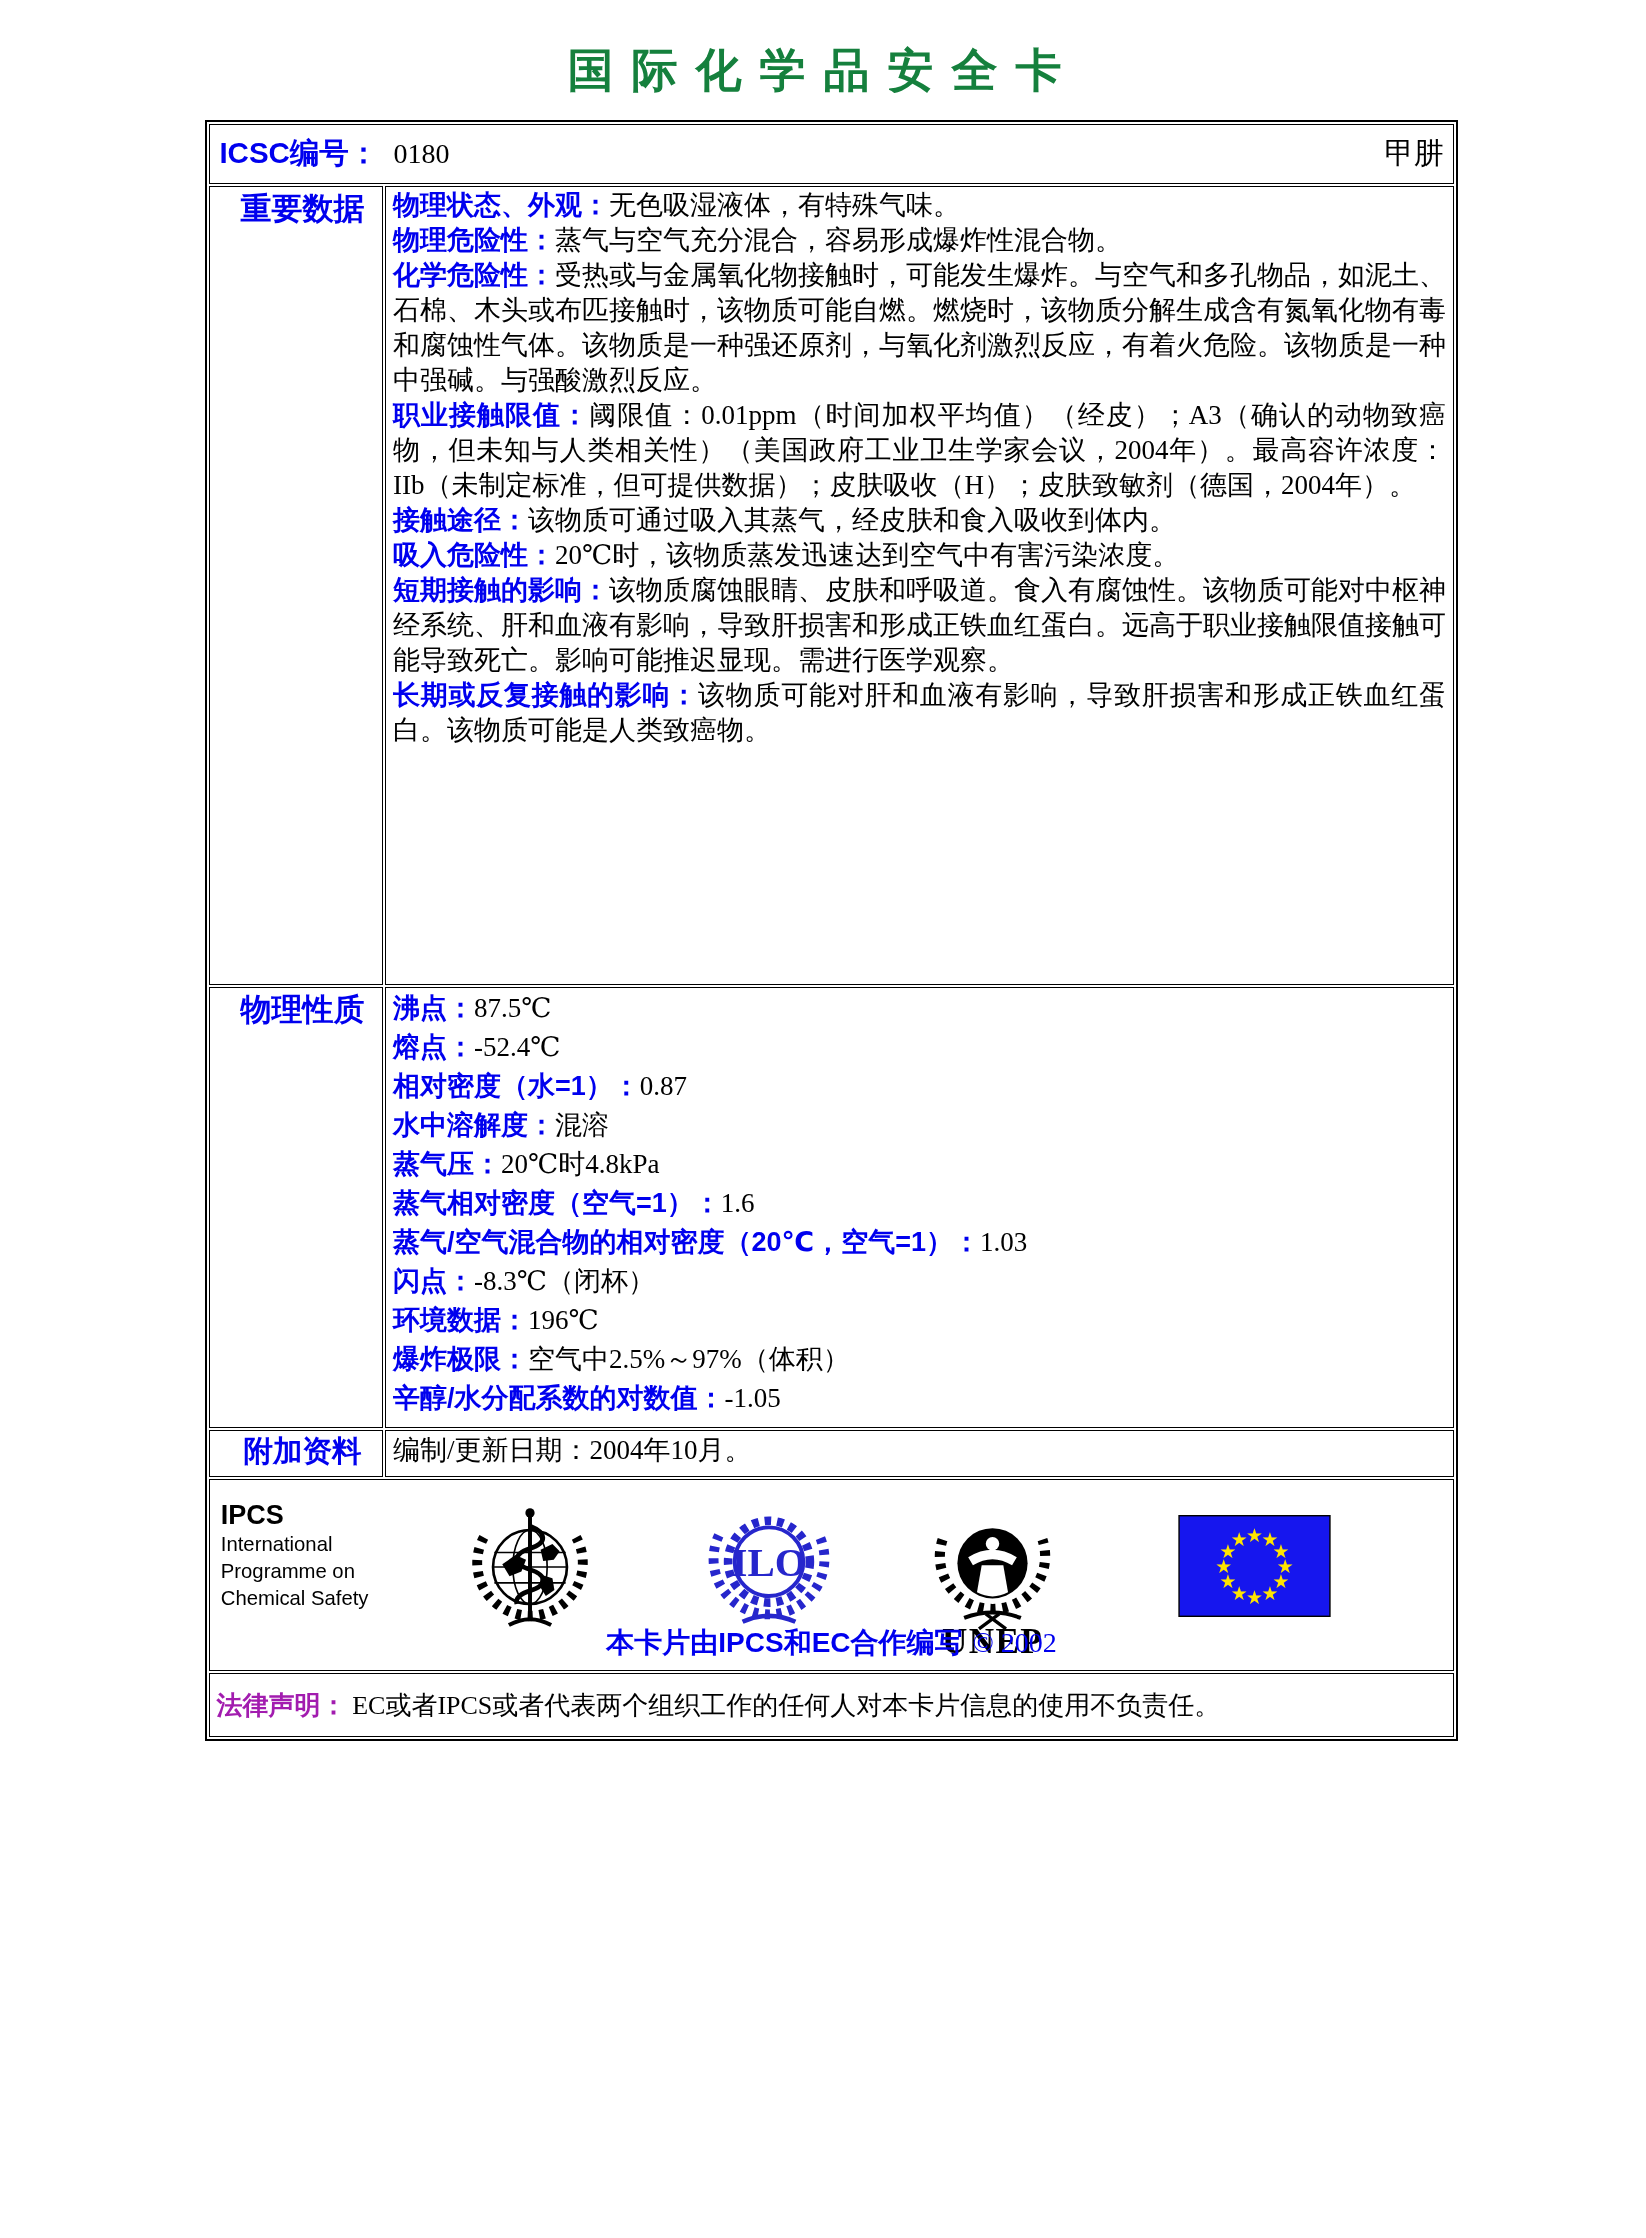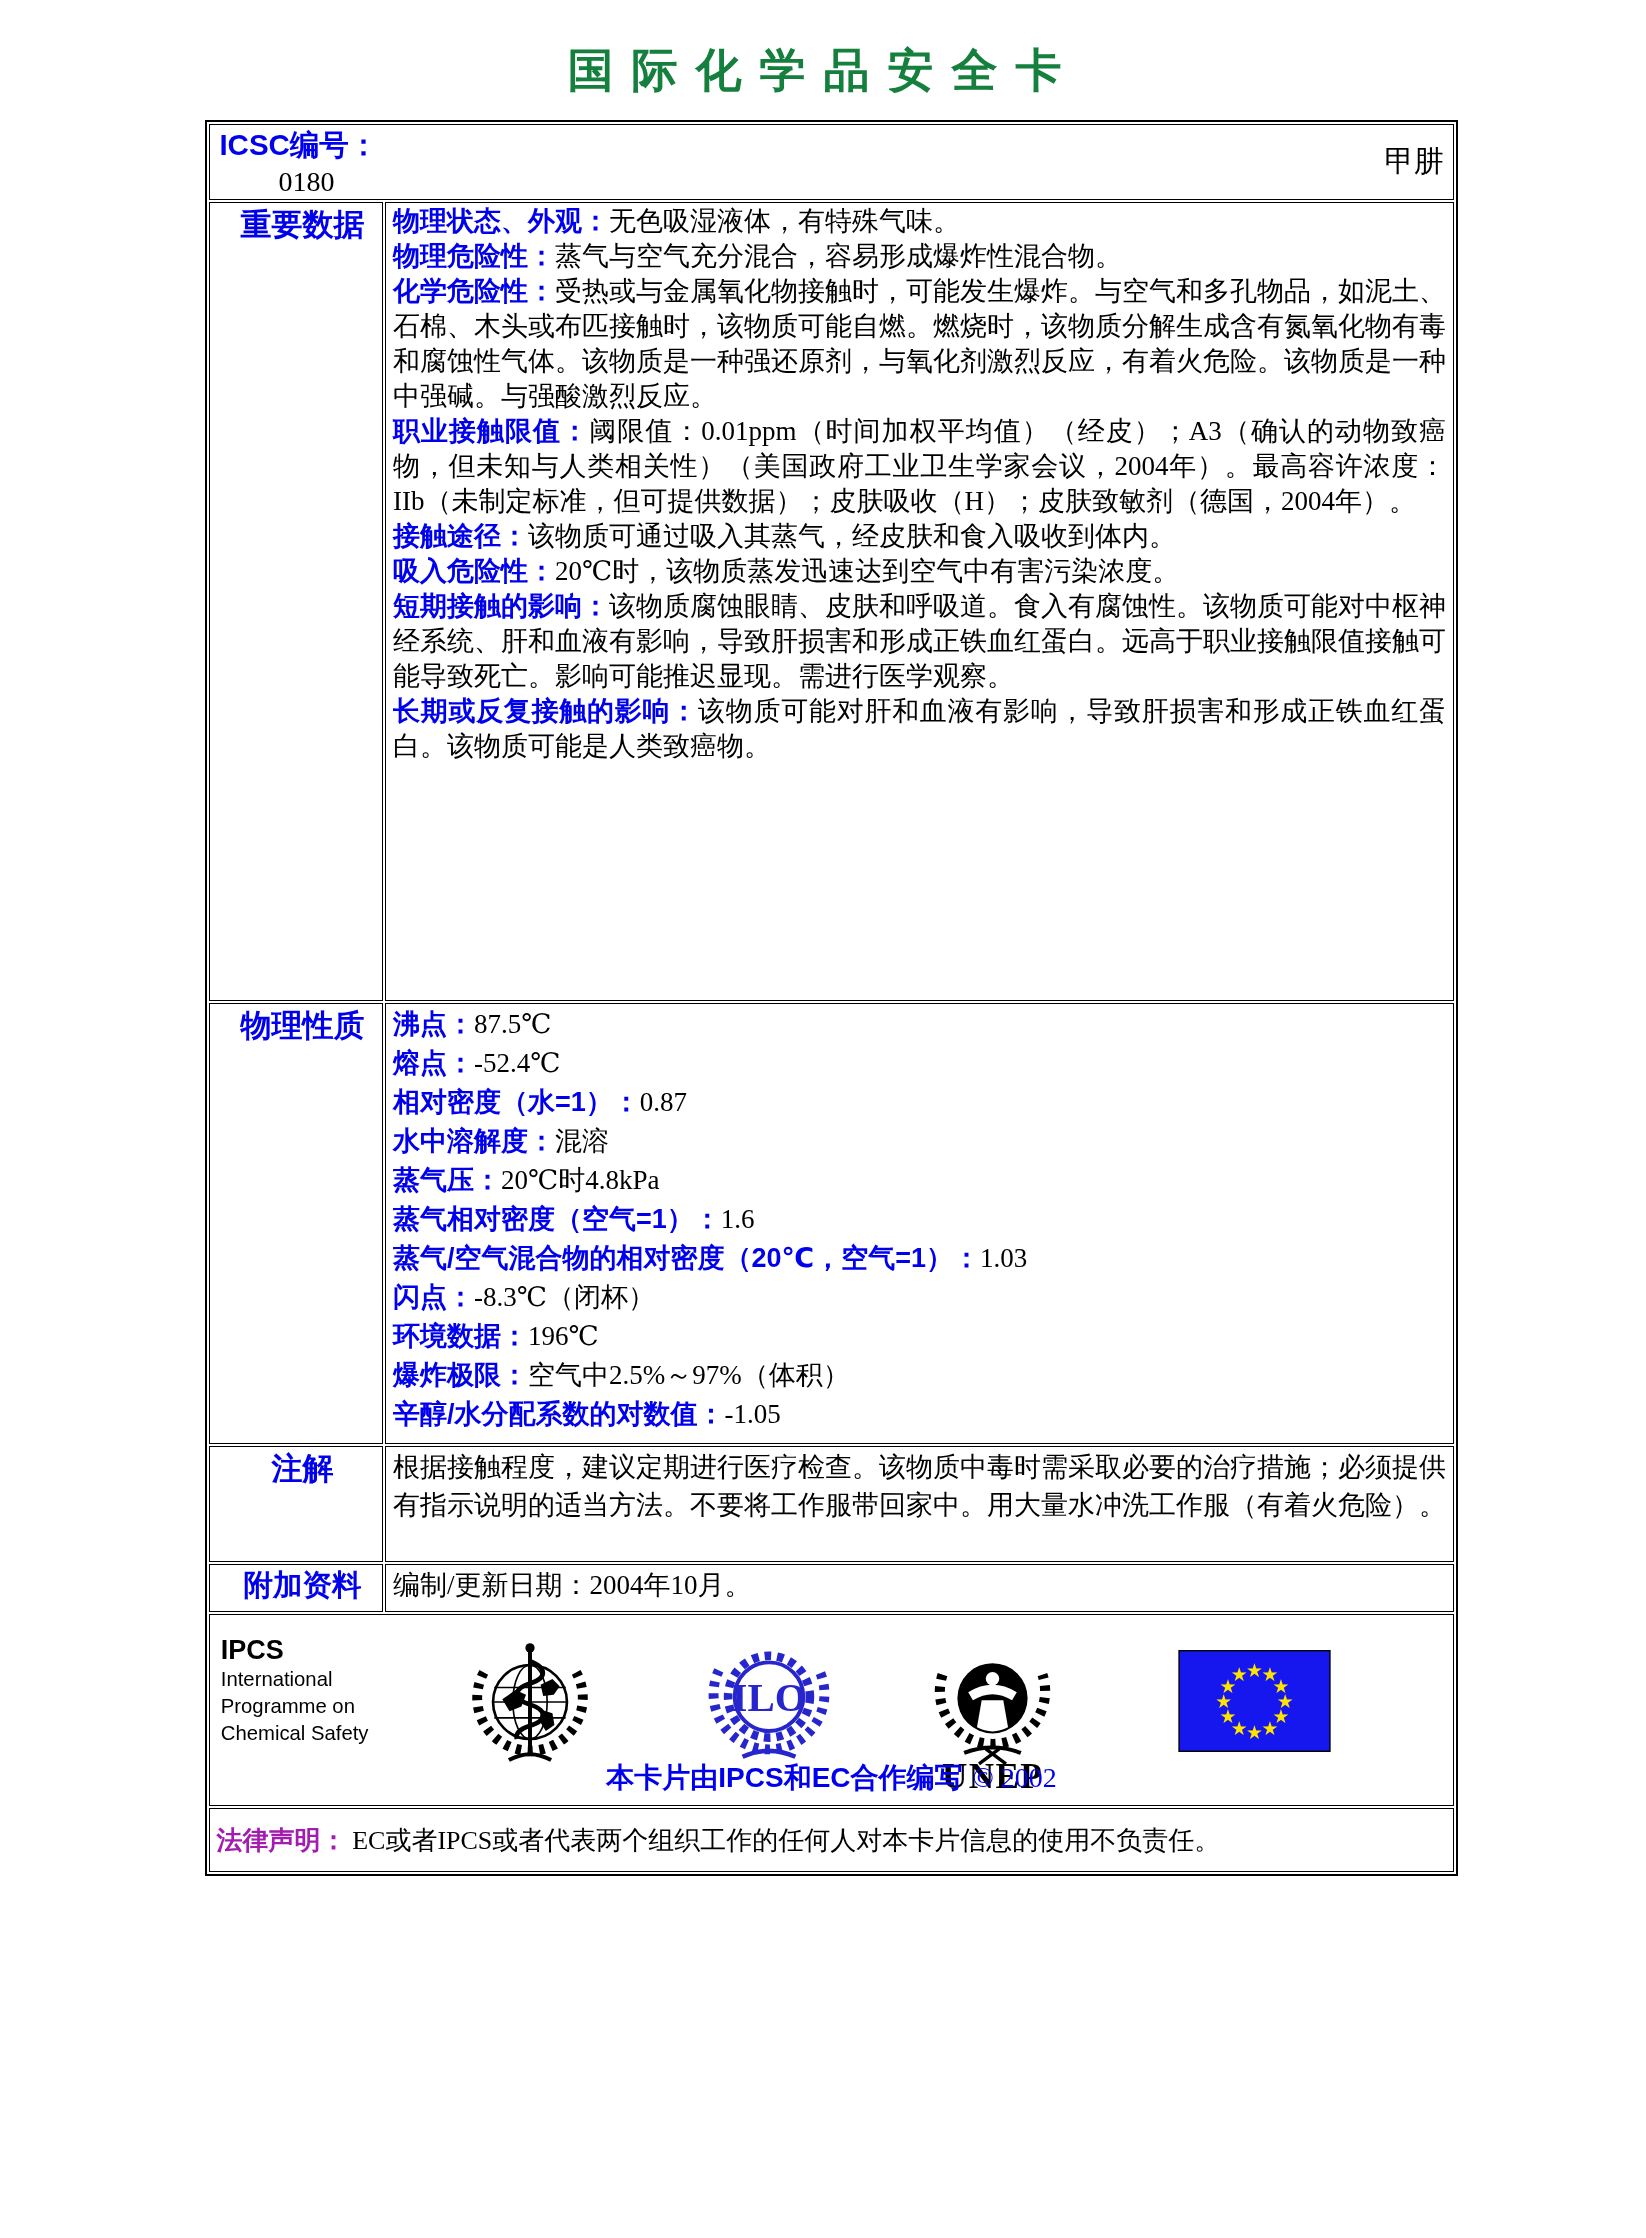--- a/index.html
+++ b/index.html
@@ -34,21 +34,21 @@
     border:1.4px solid #000;
     vertical-align:top;
     background:#fff;
     overflow:hidden;
   }
   
   .hdr{
     display:flex;justify-content:space-between;align-items:center;
     height:100%;padding:0 8.4px;
   }
-  .hdr-left{display:flex;align-items:center;flex-direction:column;}
+  .hdr-left{display:flex;align-items:center;}
   .blue-label{
     color:#0000ee;font-weight:bold;
     font-family:"Liberation Sans","DejaVu Sans",sans-serif;
   }
   .hdr .blue-label{font-size:29.5px;}
   .hdr-num{font-size:28px;margin-left:15px;}
   .hdr-name{font-size:29.5px;}
   
   td.side{
     vertical-align:middle;text-align:center;
@@ -146,26 +146,20 @@
         <div class="prop"><span class="blab">蒸气相对密度（空气=1）：</span><span>1.6</span></div>
         <div class="prop"><span class="blab">蒸气/空气混合物的相对密度（20℃，空气=1）：</span><span>1.03</span></div>
         <div class="prop"><span class="blab">闪点：</span><span>-8.3℃（闭杯）</span></div>
         <div class="prop"><span class="blab">环境数据：</span><span>196℃</span></div>
         <div class="prop"><span class="blab">爆炸极限：</span><span>空气中2.5%～97%（体积）</span></div>
         <div class="prop"><span class="blab">辛醇/水分配系数的对数值：</span><span>-1.05</span></div>
       </td>
     </tr>
 
 
-    <tr>
-      <td class="side">注解</td>
-      <td class="content" style="height:112px">
-        <p class="para" style="line-height:38px">根据接触程度，建议定期进行医疗检查。该物质中毒时需采取必要的治疗措施；必须提供有指示说明的适当方法。不要将工作服带回家中。用大量水冲洗工作服（有着火危险）。</p>
-      </td>
-    </tr>
 
     <tr>
       <td class="side" style="font-size:29.5px">附加资料</td>
       <td class="content" style="height:43px">
         <p class="plain"><span>编制/更新日期：</span><span>2004年10月。</span></p>
       </td>
     </tr>
 
     <tr>
       <td colspan="2" style="height:188px">

